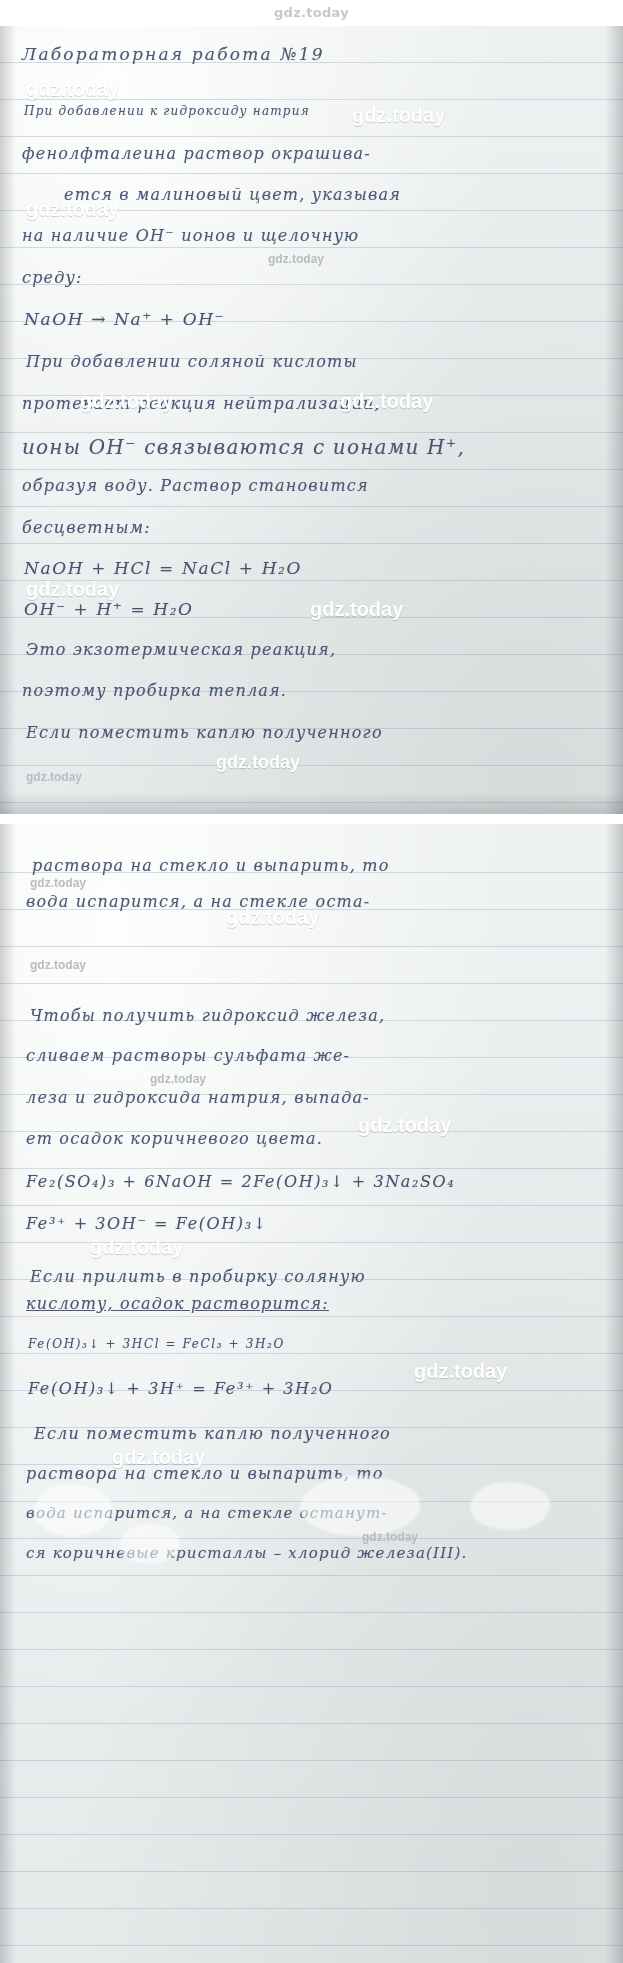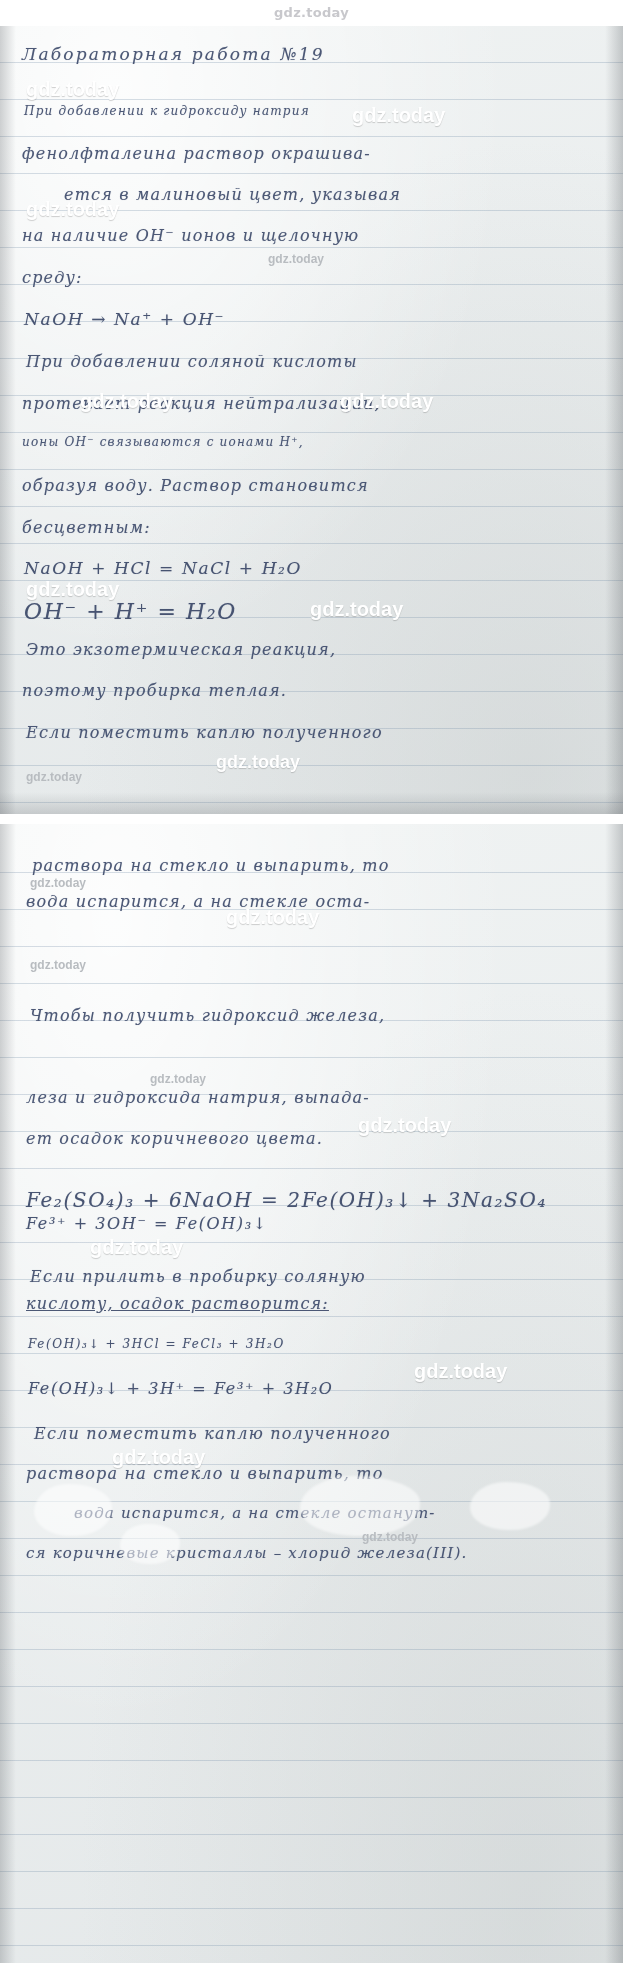--- a/index.html
+++ b/index.html
@@ -165,26 +165,26 @@
       <div class="ln" style="left:24px; top:78px;  font-size:12px;">При добавлении к гидроксиду натрия</div>
       <div class="ln" style="left:22px; top:118px; font-size:16px;">фенолфталеина раствор окрашива-</div>
       <div class="ln" style="left:22px; top:159px; font-size:16px;margin-left:42px;">ется в малиновый цвет, указывая</div>
       <div class="ln" style="left:22px; top:200px; font-size:16px;">на наличие OH⁻ ионов и щелочную</div>
       <div class="ln" style="left:22px; top:242px; font-size:16px;">среду:</div>
 
       <div class="ln eq" style="left:24px; top:283px; font-size:17px;">NaOH → Na⁺ + OH⁻</div>
 
       <div class="ln" style="left:26px; top:326px; font-size:16px;">При добавлении соляной кислоты</div>
       <div class="ln" style="left:22px; top:368px; font-size:16px;">протекает реакция нейтрализации,</div>
-      <div class="ln" style="left:22px; top:409px; font-size:12px;">ионы OH⁻ связываются с ионами H⁺,</div>
+      <div class="ln" style="left:22px; top:409px; font-size:20px;">ионы OH⁻ связываются с ионами H⁺,</div>
       <div class="ln" style="left:22px; top:450px; font-size:16px;">образуя воду. Раствор становится</div>
       <div class="ln" style="left:22px; top:492px; font-size:16px;">бесцветным:</div>
 
       <div class="ln eq" style="left:24px; top:532px; font-size:17px;">NaOH + HCl = NaCl + H₂O</div>
-      <div class="ln eq" style="left:24px; top:573px; font-size:22px;">OH⁻ + H⁺ = H₂O</div>
+      <div class="ln eq" style="left:24px; top:573px; font-size:17px;">OH⁻ + H⁺ = H₂O</div>
 
       <div class="ln" style="left:26px; top:614px; font-size:16px;">Это экзотермическая реакция,</div>
       <div class="ln" style="left:22px; top:655px; font-size:16px;">поэтому пробирка теплая.</div>
       <div class="ln" style="left:26px; top:697px; font-size:16px;">Если поместить каплю полученного</div>
     </div>
 
     <div class="wmk s20" style="left:26px;  top:52px;">gdz.today</div>
     <div class="wmk s20" style="left:352px; top:78px;">gdz.today</div>
     <div class="wmk s20" style="left:26px;  top:172px;">gdz.today</div>
     <div class="wmk grey s13" style="left:268px; top:226px;">gdz.today</div>
@@ -202,35 +202,36 @@
     <div class="paper-tint"></div>
     <div class="rules" style="background-position: 0 12px;"></div>
     <div class="shadow-left"></div>
     <div class="shadow-right"></div>
 
     <div class="hand">
       <div class="ln" style="left:32px; top:32px;  font-size:16px;">раствора на стекло и выпарить, то</div>
       <div class="ln" style="left:26px; top:68px;  font-size:16px;">вода испарится, а на стекле оста-</div>
 
       <div class="ln" style="left:30px; top:182px; font-size:16px;">Чтобы получить гидроксид железа,</div>
+      <div class="ln" style="left:26px; top:222px; font-size:16px;">сливаем растворы сульфата же-</div>
       <div class="ln" style="left:26px; top:264px; font-size:16px;">леза и гидроксида натрия, выпада-</div>
       <div class="ln" style="left:26px; top:305px; font-size:16px;">ет осадок коричневого цвета.</div>
 
-      <div class="ln eq" style="left:26px; top:364px; font-size:20px;">Fe₂(SO₄)₃ + 6NaOH = 2Fe(OH)₃↓ + 3Na₂SO₄</div>
+      <div class="ln eq" style="left:26px; top:348px; font-size:16px;">Fe₂(SO₄)₃ + 6NaOH = 2Fe(OH)₃↓ + 3Na₂SO₄</div>
       <div class="ln eq" style="left:26px; top:390px; font-size:16px;">Fe³⁺ + 3OH⁻ = Fe(OH)₃↓</div>
 
       <div class="ln" style="left:30px; top:430px; font-size:16px;margin-top:13px;">Если прилить в пробирку соляную</div>
       <div class="ln" style="left:26px; top:470px; font-size:16px;text-decoration:underline;">кислоту, осадок растворится:</div>
 
       <div class="ln eq" style="left:28px; top:513px; font-size:12px;">Fe(OH)₃↓ + 3HCl = FeCl₃ + 3H₂O</div>
       <div class="ln eq" style="left:28px; top:555px; font-size:16px;">Fe(OH)₃↓ + 3H⁺ = Fe³⁺ + 3H₂O</div>
 
       <div class="ln" style="left:34px; top:600px; font-size:16px;">Если поместить каплю полученного</div>
       <div class="ln" style="left:26px; top:640px; font-size:16px;">раствора на стекло и выпарить, то</div>
-      <div class="ln" style="left:26px; top:680px; font-size:15px;margin-left:48px;">вода испарится, а на стекле останут-</div>
+      <div class="ln" style="left:26px; top:680px; font-size:15px;">вода испарится, а на стекле останут-</div>
       <div class="ln" style="left:26px; top:720px; font-size:15px;">ся коричневые кристаллы – хлорид железа(III).</div>
     </div>
 
     <div class="blob" style="left:34px;  top:660px; width:78px;  height:52px;"></div>
     <div class="blob" style="left:300px; top:652px; width:120px; height:60px;"></div>
     <div class="blob" style="left:470px; top:658px; width:80px;  height:48px;"></div>
     <div class="blob" style="left:120px; top:700px; width:60px;  height:40px;"></div>
 
     <div class="wmk grey s13" style="left:30px;  top:52px;">gdz.today</div>
     <div class="wmk s20" style="left:226px; top:82px;">gdz.today</div>

